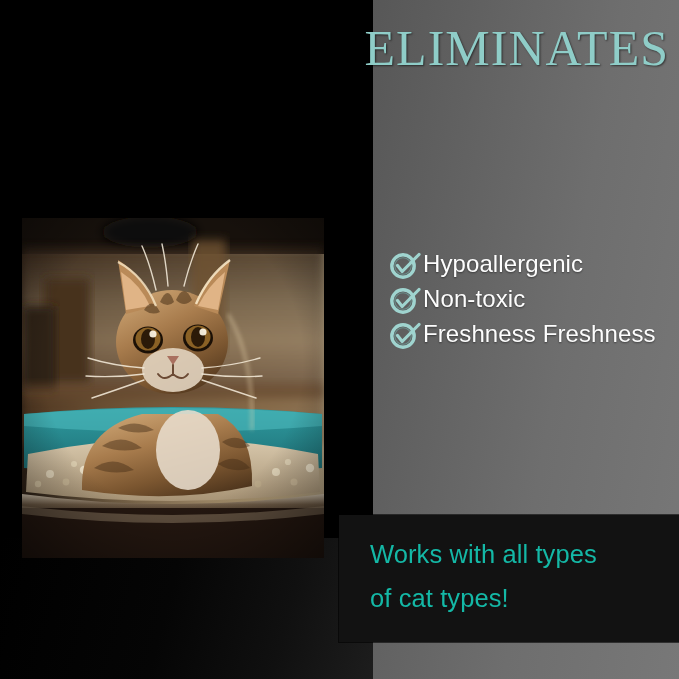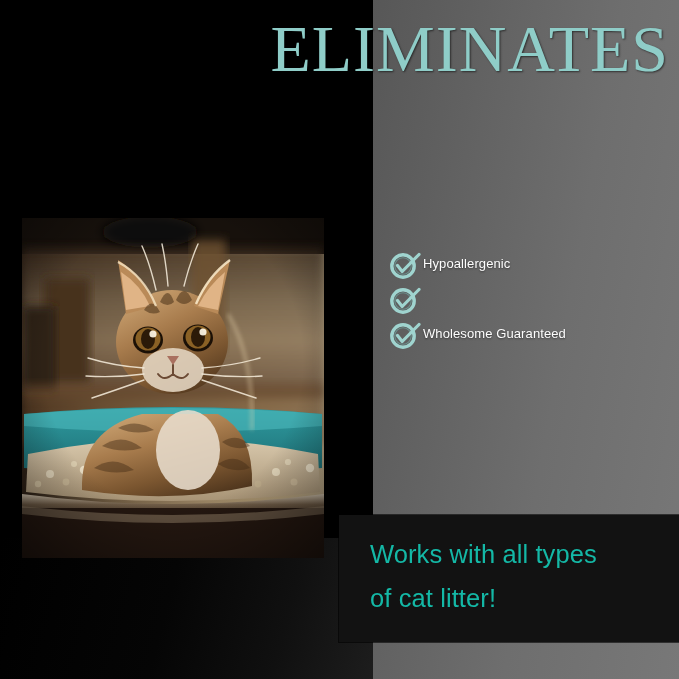--- a/index.html
+++ b/index.html
@@ -37,21 +37,21 @@
     background:#100b07;
   }
   .photo svg { display:block; width:302px; height:340px; }
   
   .headline {
     position:absolute;
     right:10px; top:20px;
     width:400px;
     text-align:right;
     font-family:"Liberation Serif", serif;
-    font-size:66px;
+    font-size:50px;
     line-height:57px;
     letter-spacing:1px;
     color:#8fcdc8;
     text-shadow:1px 1px 2px rgba(0,0,0,.55);
   }
   .headline .hl-line { display:block; white-space:nowrap; }
   
   .features {
     position:absolute;
     left:389px; top:250px;
@@ -63,21 +63,21 @@
     margin-bottom:5px;
   }
   .check-wrap {
     flex:0 0 34px;
     height:30px;
     position:relative;
   }
   .check-wrap svg { position:absolute; left:0; top:0; width:32px; height:30px; }
   .feature-label {
     color:#fdfdfd;
-    font-size:13px;
+    font-size:24px;
     line-height:26px;
     letter-spacing:.1px;
     padding-top:1px;
     text-shadow:0 1px 2px rgba(0,0,0,.45);
   }
   
   .callout {
     position:absolute;
     left:339px; top:515px;
     width:340px; height:127px;
@@ -273,37 +273,38 @@
     </div>
 
     <div class="feature-row">
       <span class="check-wrap">
         <svg viewBox="0 0 32 30">
           <circle cx="14" cy="16" r="11.2" fill="none" stroke="#9fd4cf" stroke-width="3.4"></circle>
           <circle cx="14" cy="16" r="8.2" fill="none" stroke="#6fa6a2" stroke-width="1.1" opacity="0.7"></circle>
           <path d="M8.5 15.5 L13.2 21.5 L30 4.5" fill="none" stroke="#9fd4cf" stroke-width="3.2" stroke-linecap="round" stroke-linejoin="round"></path>
         </svg>
       </span>
+      <span class="feature-label">Non-toxic</span>
     </div>
 
 
     <div class="feature-row">
       <span class="check-wrap">
         <svg viewBox="0 0 32 30">
           <circle cx="14" cy="16" r="11.2" fill="none" stroke="#9fd4cf" stroke-width="3.4"></circle>
           <circle cx="14" cy="16" r="8.2" fill="none" stroke="#6fa6a2" stroke-width="1.1" opacity="0.7"></circle>
           <path d="M8.5 15.5 L13.2 21.5 L30 4.5" fill="none" stroke="#9fd4cf" stroke-width="3.2" stroke-linecap="round" stroke-linejoin="round"></path>
         </svg>
       </span>
-      <span class="feature-label">Wholesome Guaranteed</span>
+      <span class="feature-label">Freshness Freshness</span>
     </div>
 
   </div>
 
   <div class="callout">
     <div class="callout-text">
       <span class="co-line">Works with all types</span>
-      <span class="co-line">of cat litter!</span>
+      <span class="co-line">of cat types!</span>
     </div>
   </div>
 
 
 </div>
 
 </body></html>

